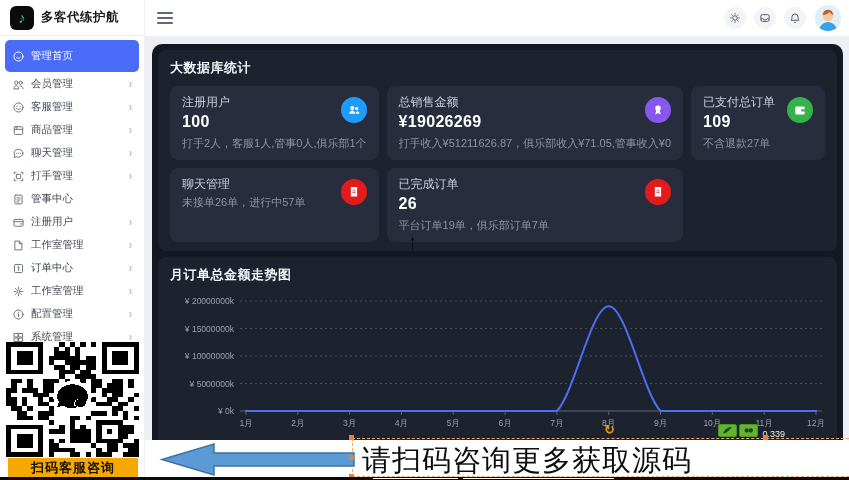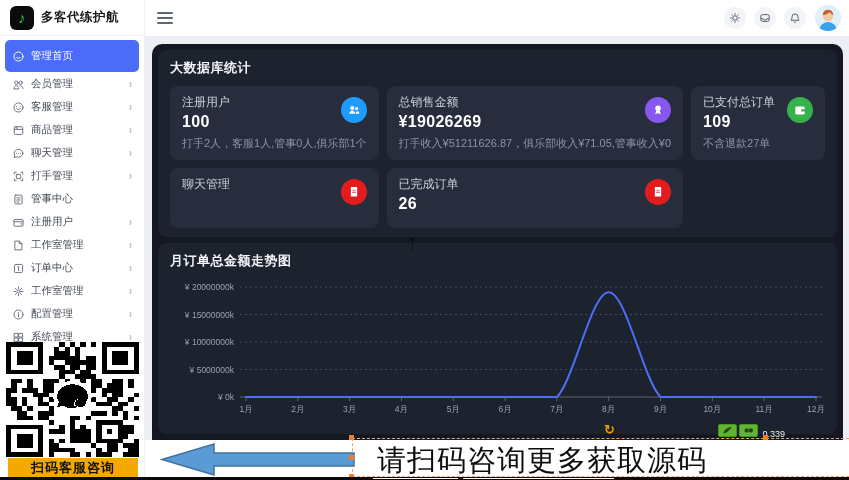--- a/index.html
+++ b/index.html
@@ -59,21 +59,21 @@
   .fps-badges { position:absolute; right:64px; top:421px; display:flex; align-items:center; gap:2px; z-index:6; }
   .fps-badge { width:19px; height:13px; background:#63b52f; border:1px solid #4a9420; border-radius:2px; display:flex; align-items:center; justify-content:center; }
   .fps-badge svg { width:11px; height:9px; }
   .fps-value { color:#e9f3e2; font-size:9px; margin-left:2px;margin-top:8px; }
 
   .overlay-band { position:absolute; left:145px; right:0; top:440px; height:38px; background:#ffffff; z-index:8; }
   .big-arrow { position:absolute; left:150px; top:442px; z-index:10; }
   .sel-box { position:absolute; left:352px; top:438px; width:497px; height:39px; border-top:1px dashed #f2a46a; border-left:1px dashed #f2a46a; border-bottom:1px dashed #f2a46a; z-index:9; }
   .handle { position:absolute; width:5px; height:5px; background:#ed7d31; z-index:11; }
   .rotate-handle { position:absolute; left:604px; top:422px; color:#e8960c; font-size:13px; font-weight:bold; z-index:11; }
-  .callout-text { position:absolute; left:377px; top:441px; font-family:"Liberation Serif", serif; color:#0d0d0d; font-size:29px; font-weight:500; letter-spacing:1px; z-index:10; white-space:nowrap; }
+  .callout-text { position:absolute; left:362px; top:441px; font-family:"Liberation Serif", serif; color:#0d0d0d; font-size:29px; font-weight:500; letter-spacing:1px; z-index:10; white-space:nowrap; }
   .bottom-line { position:absolute; left:0; top:477px; width:849px; height:3px; background:#0a0a0a; z-index:12; }
   .bottom-notch { position:absolute; top:477px; height:3px; background:#ffffff; border:1px solid #0a0a0a; z-index:13; }
 </style>
 </head>
 <body>
 
 <div class="stage">
 
   <div class="sidebar">
     <div class="brand">
@@ -492,29 +492,31 @@
               <div class="sc-value">109</div>
               <div class="sc-sub">不含退款27单</div>
               <div class="sc-icon" style="background:#35b34a">
                 <svg viewBox="0 0 16 16" fill="#ffffff">
                   <path d="M2.6 5.4a1.4 1.4 0 0 1 1.4-1.4h8a1.4 1.4 0 0 1 1.4 1.4v6.2a1.4 1.4 0 0 1-1.4 1.4H4a1.4 1.4 0 0 1-1.4-1.4zM9.4 7.2h4v2.6h-4z" fill-rule="evenodd"></path>
                 </svg>
               </div>
             </div>
             <div class="stat-card">
               <div class="sc-label">聊天管理</div>
+              <div class="sc-sub">未接单26单，进行中57单</div>
               <div class="sc-icon" style="background:#e21c1c">
                 <svg viewBox="0 0 16 16" fill="#ffffff">
                   <path d="M4.4 2.4h7.2v11.2l-1.2-.9-1.2.9-1.2-.9-1.2.9-1.2-.9-1.2.9zM6.2 5.4h3.6v1H6.2zM6.2 7.8h3.6v1H6.2z" fill-rule="evenodd"></path>
                 </svg>
               </div>
             </div>
             <div class="stat-card">
               <div class="sc-label">已完成订单</div>
               <div class="sc-value">26</div>
+              <div class="sc-sub">平台订单19单，俱乐部订单7单</div>
               <div class="sc-icon" style="background:#e21c1c">
                 <svg viewBox="0 0 16 16" fill="#ffffff">
                   <path d="M4.4 2.4h7.2v11.2l-1.2-.9-1.2.9-1.2-.9-1.2.9-1.2-.9-1.2.9zM6.2 5.4h3.6v1H6.2zM6.2 7.8h3.6v1H6.2z" fill-rule="evenodd"></path>
                 </svg>
               </div>
             </div>
           </div>
       </div>
 
       <div class="panel chart-box">

